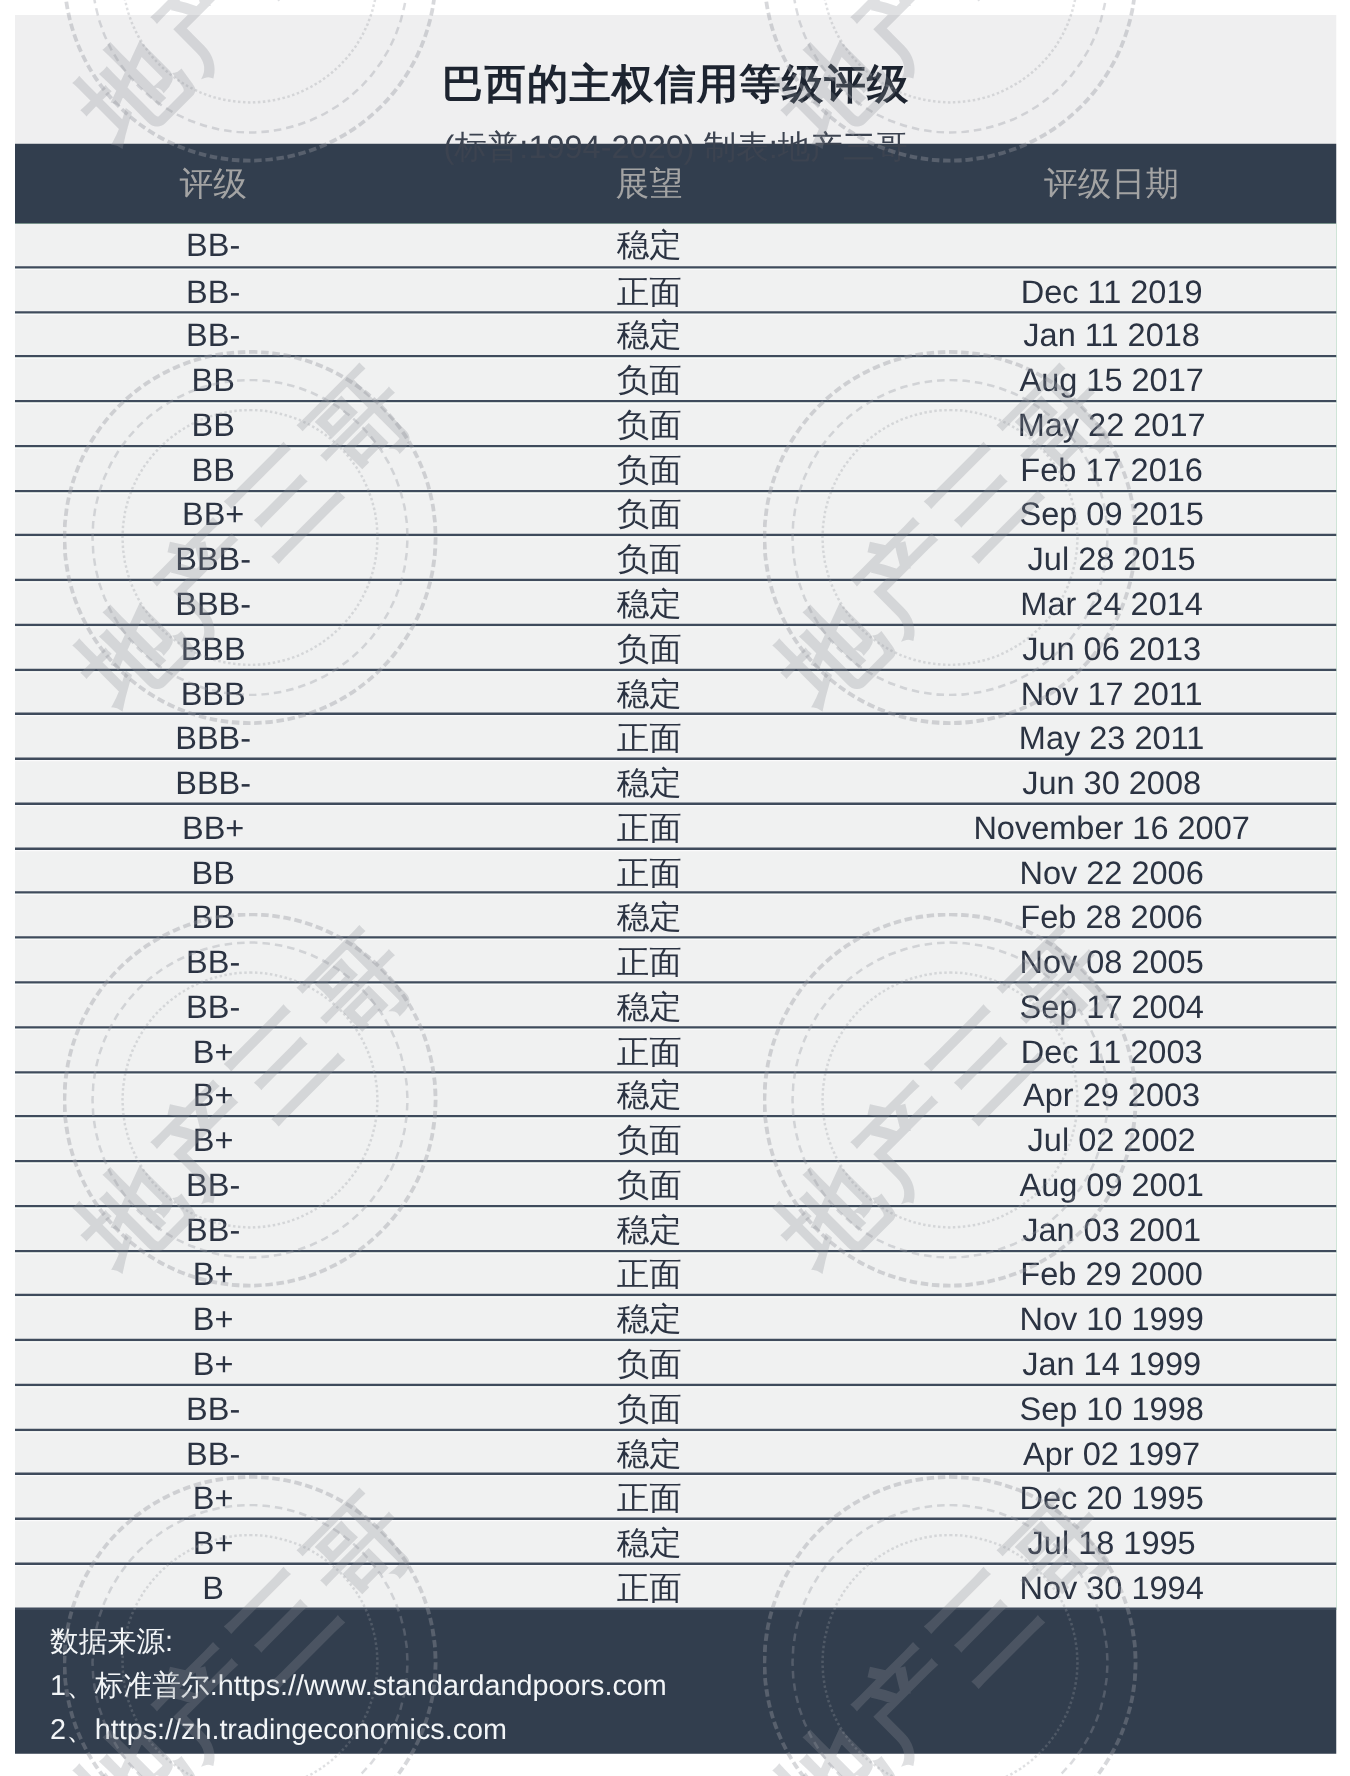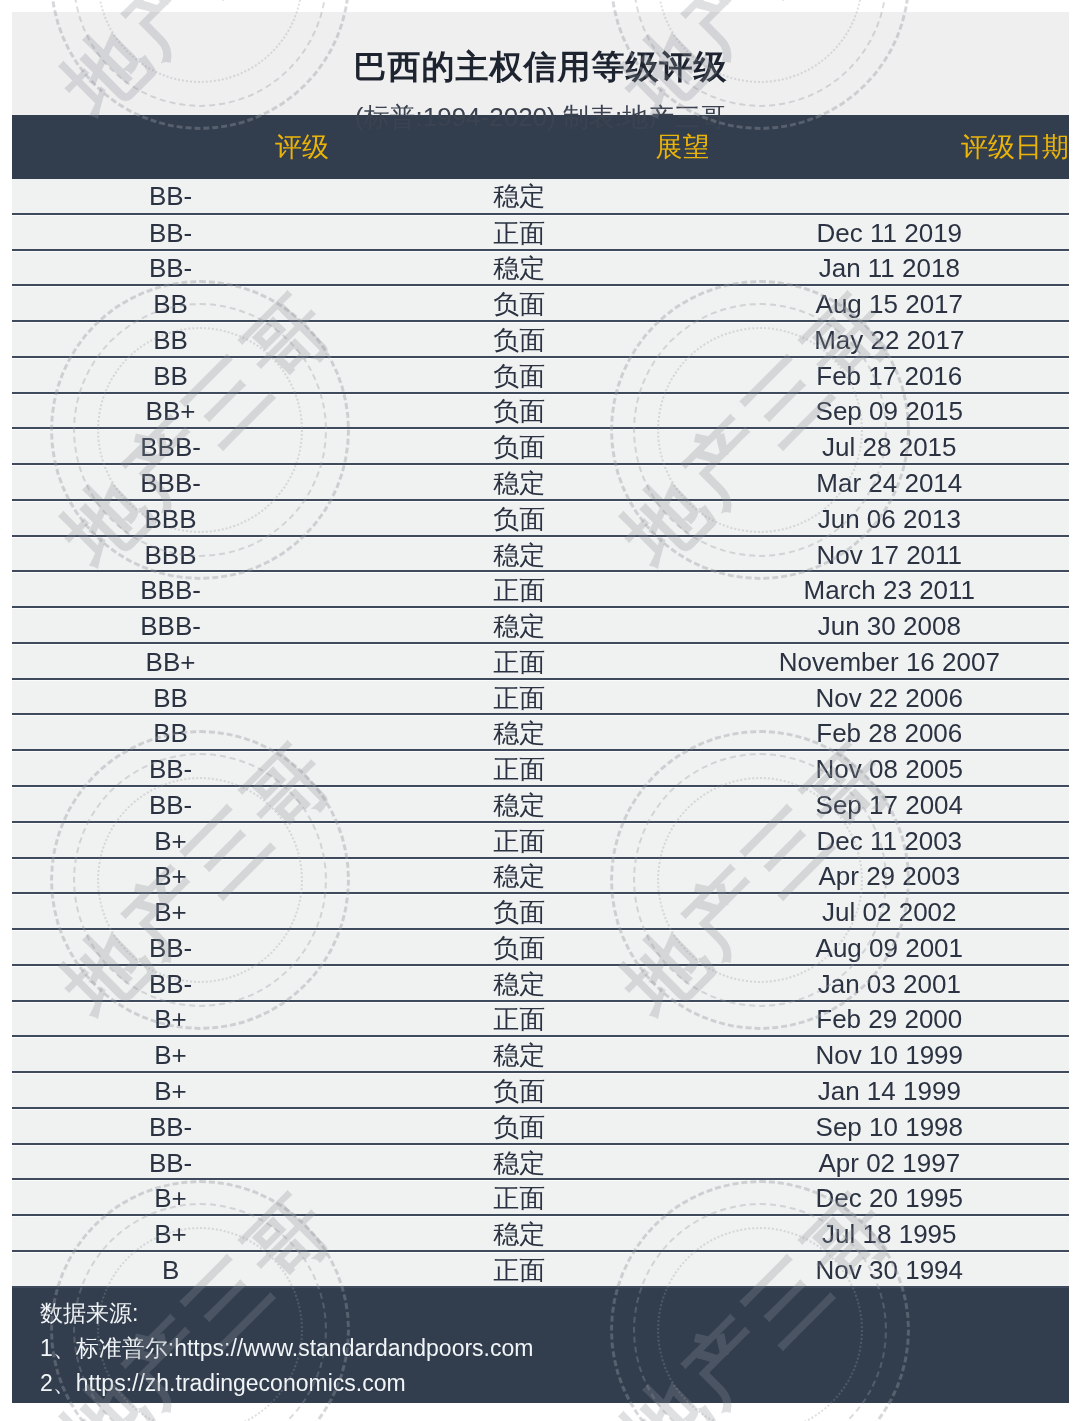--- a/index.html
+++ b/index.html
@@ -33,23 +33,23 @@
     color:#3c4350;
   }
   
   .thead{
     background:#323e4e;
     height:64px;
     display:flex;
     align-items:center;
   }
   .th{
-    color:#eab308;
+    color:#a3a3a3;
     font-size:27px;
-    text-align:right;
+    text-align:center;
   }
   .col-1{width:30%;}
   .col-2{width:36%;}
   .col-3{width:34%;}
   .tbody{background:#15803d;}
   .tr{
     height:35.77px;
     box-sizing:border-box;
     background:#f0f1f1;
     border-bottom:2px solid #3f4b5c;
@@ -195,21 +195,21 @@
 
   <div class="tr">
     <div class="td col-1">BBB</div>
     <div class="td col-2">稳定</div>
     <div class="td col-3">Nov 17 2011</div>
   </div>
 
   <div class="tr">
     <div class="td col-1">BBB-</div>
     <div class="td col-2">正面</div>
-    <div class="td col-3">March 23 2011</div>
+    <div class="td col-3">May 23 2011</div>
   </div>
 
   <div class="tr">
     <div class="td col-1">BBB-</div>
     <div class="td col-2">稳定</div>
     <div class="td col-3">Jun 30 2008</div>
   </div>
 
   <div class="tr">
     <div class="td col-1">BB+</div>

